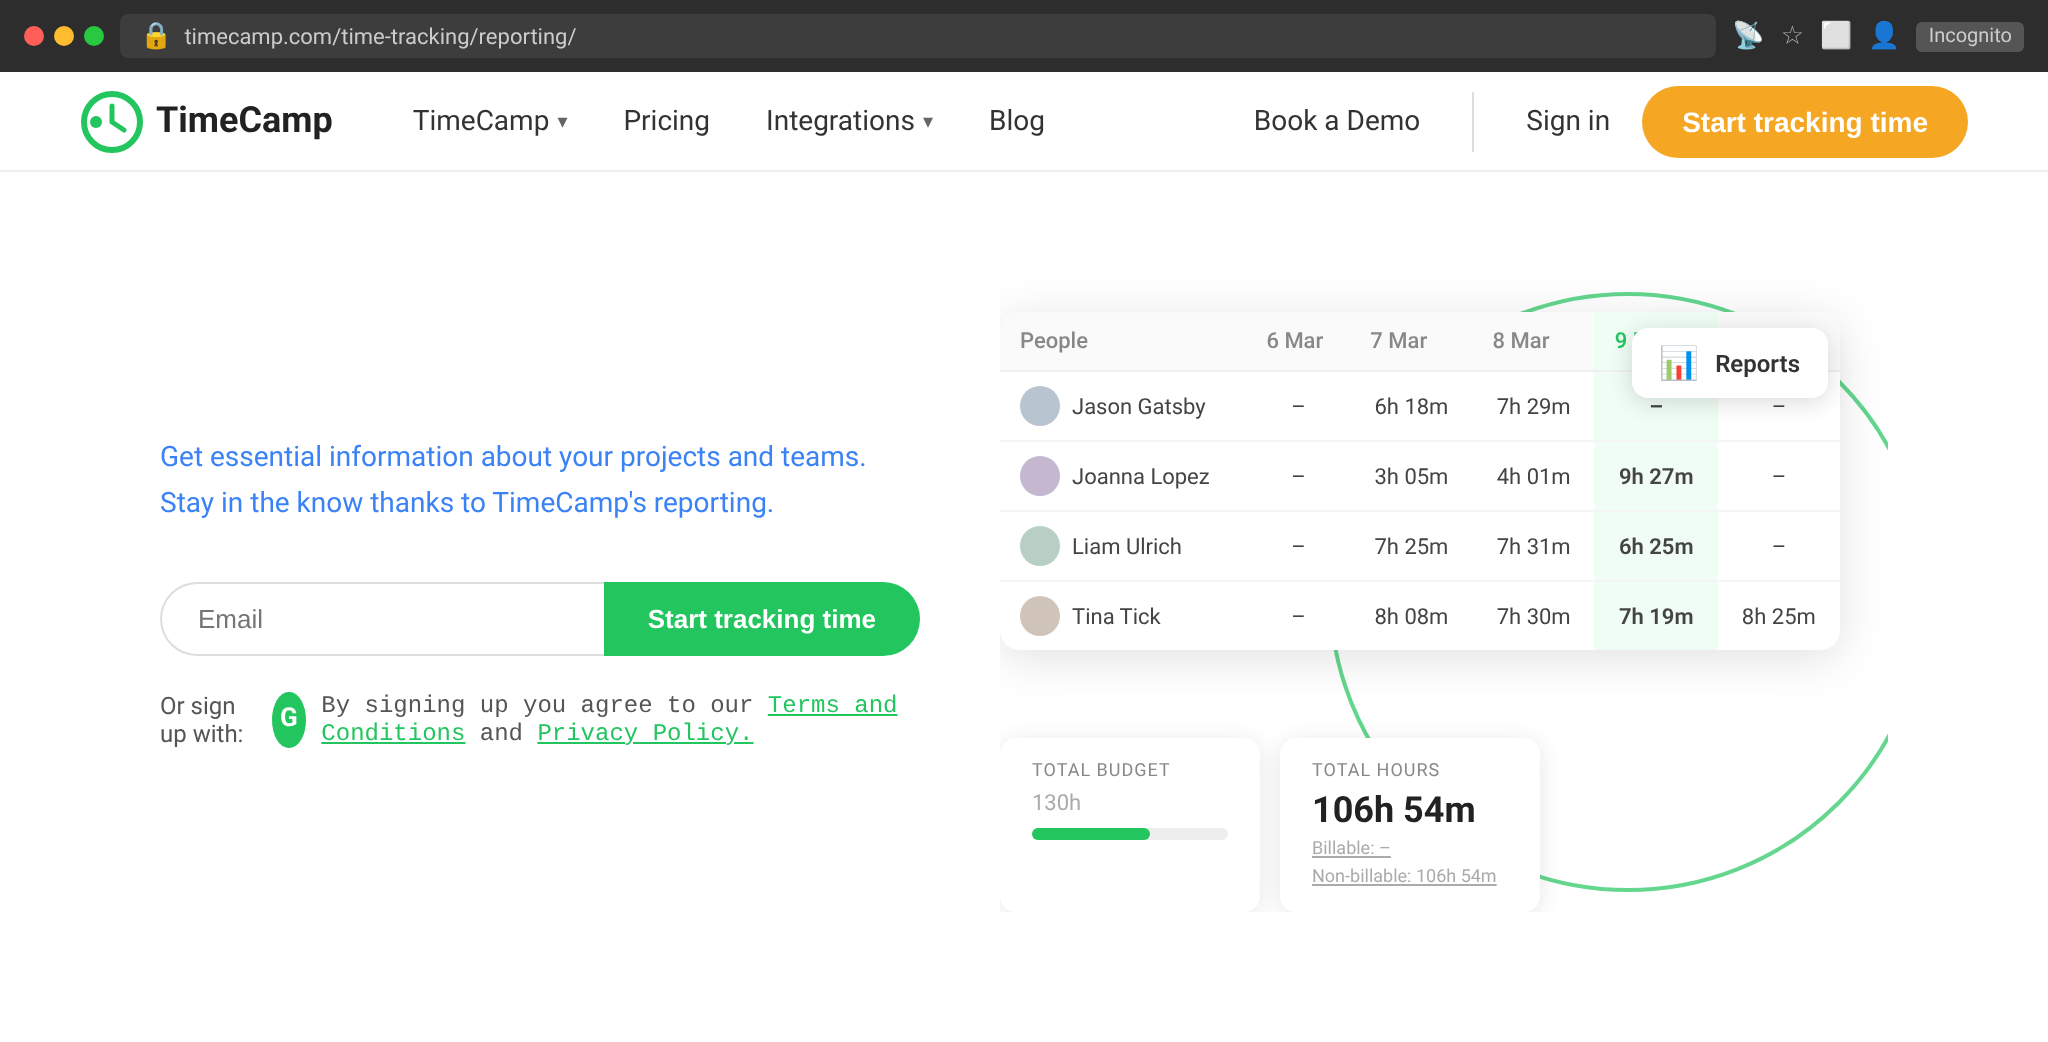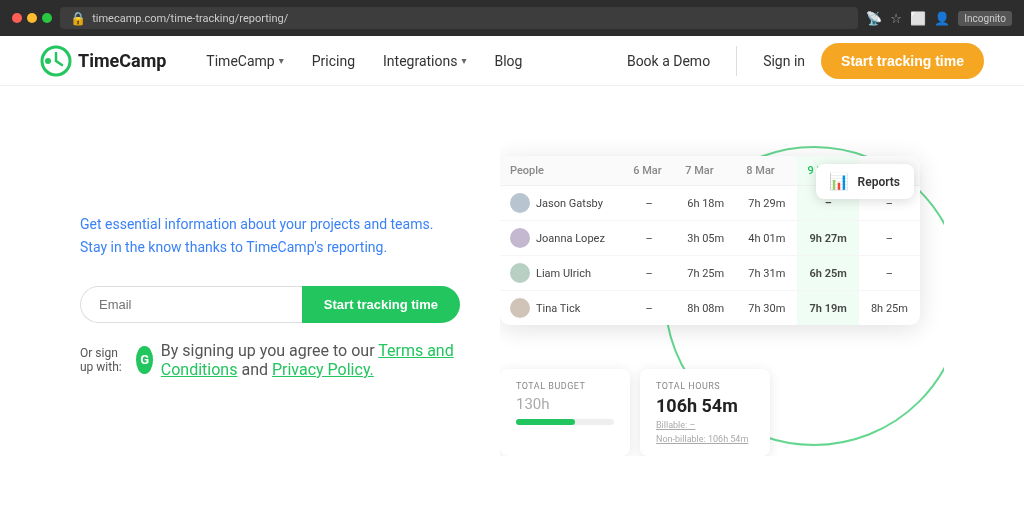--- a/index.html
+++ b/index.html
@@ -105,21 +105,21 @@
       border-radius: 0 25px 25px 0;
       cursor: pointer;
       white-space: nowrap;
     }
     .signup-row { display: flex; align-items: center; gap: 8px; font-size: 12px; color: #555; }
     .google-btn {
       width: 28px; height: 28px; border-radius: 50%; background: #22c55e;
       display: flex; align-items: center; justify-content: center;
       color: #fff; font-size: 13px; font-weight: 700; cursor: pointer;
     }
-    .signup-text { font-size: 16px; color: #555; }
+    .signup-text { font-size: 12px; color: #555; font-family: Liberation Mono, monospace; }
     .signup-link { color: #22c55e; text-decoration: underline; cursor: pointer; }
 
     
     .hero-right {
       flex: 1;
       position: relative;
       height: 320px;
       overflow: hidden;
     }
 
@@ -204,21 +204,21 @@
       gap: 10px;
     }
     .stat-card {
       background: #fff;
       border-radius: 8px;
       box-shadow: 0 2px 12px rgba(0,0,0,0.1);
       padding: 12px 16px;
       min-width: 130px;
     }
     .stat-label { font-size: 9px; color: #888; text-transform: uppercase; letter-spacing: 0.5px; margin-bottom: 4px; }
-    .stat-sublabel { font-size: 15px; color: #aaa; margin-bottom: 6px; }
+    .stat-sublabel { font-size: 11px; color: #aaa; margin-bottom: 6px; }
     .stat-value { font-size: 18px; font-weight: 700; color: #222; }
     .progress-bar-wrap { background: #eee; border-radius: 4px; height: 6px; margin-top: 6px; }
     .progress-bar-fill { background: #22c55e; height: 6px; border-radius: 4px; width: 60%; }
     .stat-sub { font-size: 9px; color: #aaa; margin-top: 4px; text-decoration: underline; }
   </style>
 </head>
 <body>
 
 <div class="browser-chrome">
   <div class="browser-dots">

